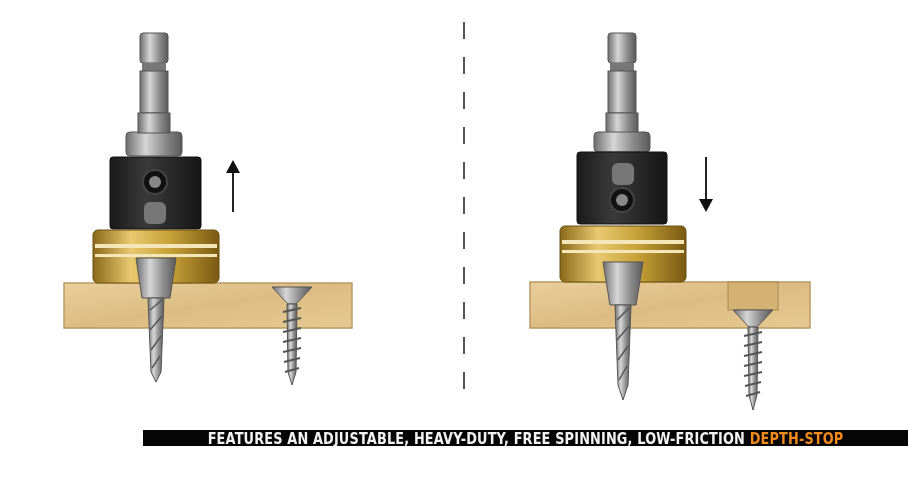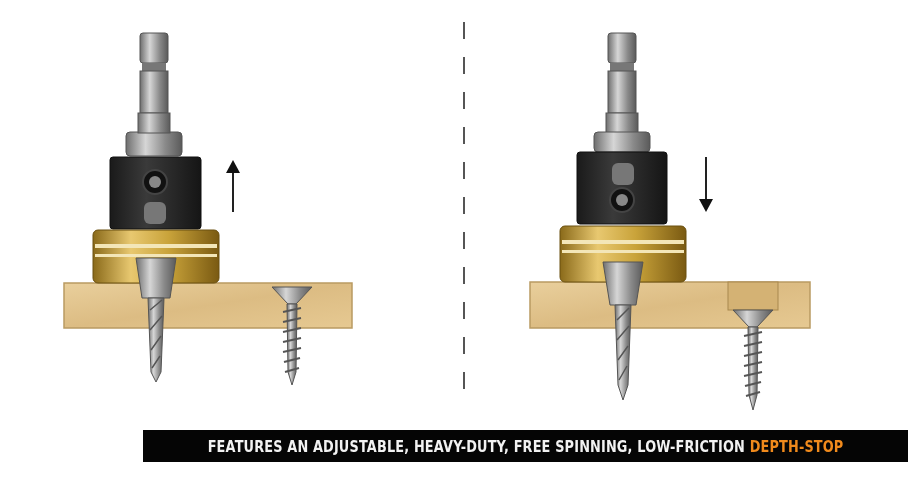--- a/index.html
+++ b/index.html
@@ -1,20 +1,20 @@
 <!DOCTYPE html>
 <html><head>
 <meta charset="utf-8">
 <style>
   html,body{margin:0;padding:0;background:#fff;}
   body{width:909px;height:500px;position:relative;overflow:hidden;font-family:"DejaVu Sans",sans-serif;}
   .abs{position:absolute;}
   .divider{left:463px;top:22px;width:2px;height:378px;
     background:repeating-linear-gradient(to bottom,#555 0,#555 17px,transparent 17px,transparent 35px);}
-  .banner{left:143px;top:430px;width:765px;height:32px;background:#050505;display:flex;align-items:center;justify-content:center;
+  .banner{left:143px;top:430px;width:765px;height:16px;background:#050505;display:flex;align-items:center;justify-content:center;
     font-family:"DejaVu Sans",sans-serif;font-weight:bold;font-size:16.5px;letter-spacing:0.2px;transform-origin:left center;}
   .banner .white{color:#f2f2f2;}
   .banner .orange{color:#f08a1c;margin-left:6px;}
   .banner-inner{transform:scaleX(0.78);white-space:nowrap;}
 </style>
 </head>
 <body>
 
 <svg class="abs" style="left:0;top:0" width="460" height="420" viewBox="0 0 460 420">
   <defs>

